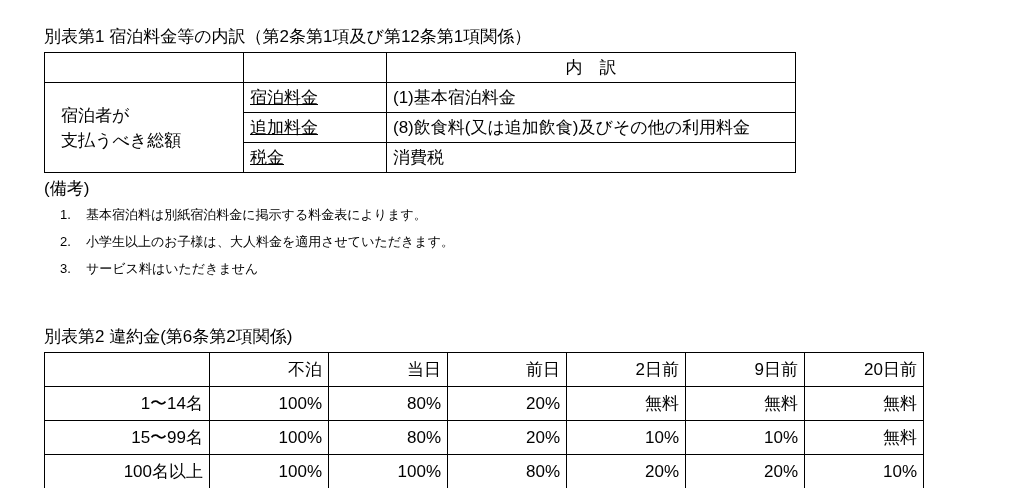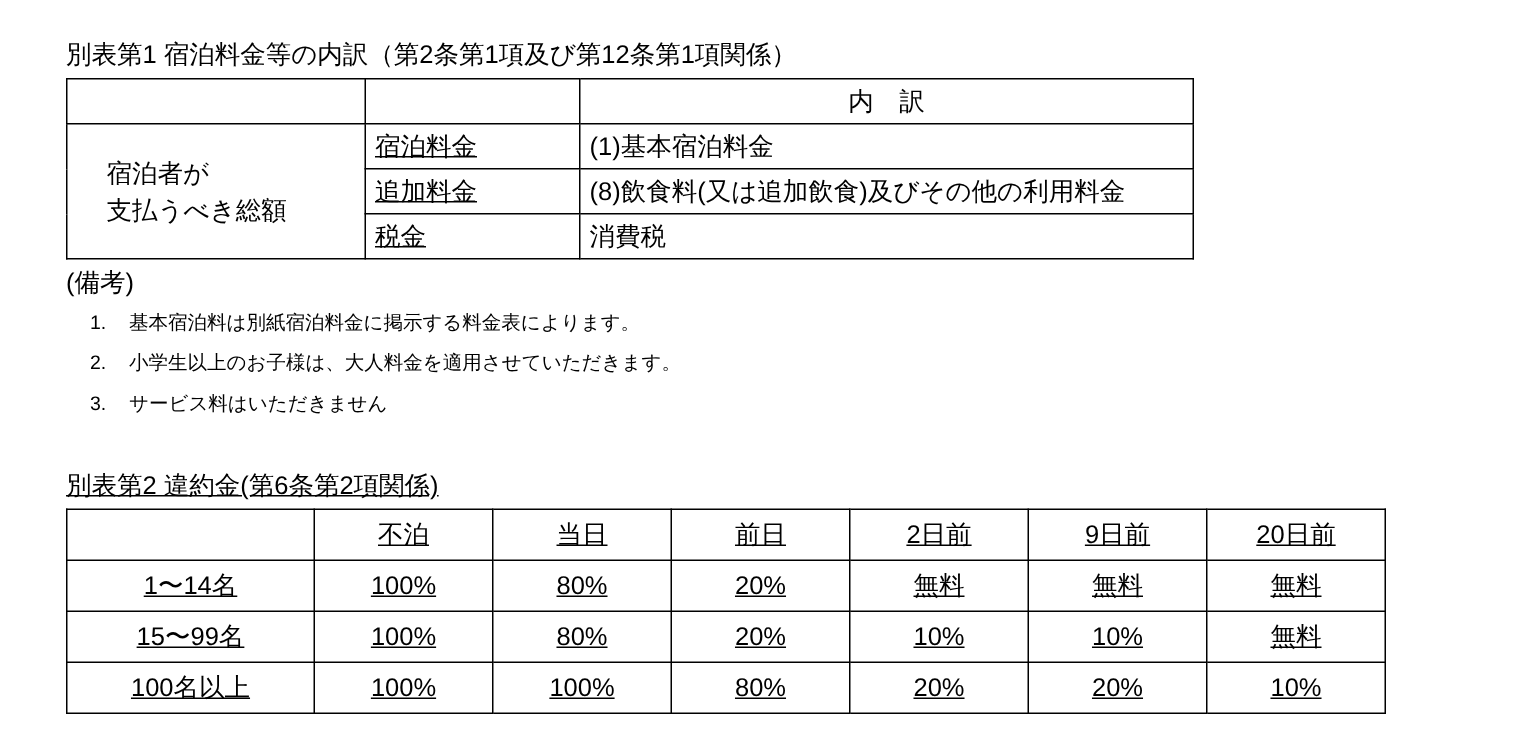--- a/index.html
+++ b/index.html
@@ -47,21 +47,21 @@
     width: 752px;
   }
   #table1 .c1 { width: 186px; }
   #table1 .c2 { width: 130px; text-decoration: underline; }
   #table1 .c3 { width: auto; }
   #table1 tr { height: 30px; }
   #table1 .blank { }
   #table1 .center { text-align: center; }
   #table1 .total-cell {
     line-height: 25px;
-    padding-left: 26px;
+    padding-left: 16px;
   }
 
   .notes {
     padding-left: 44px;
     margin-top: 4px;
   }
   .notes-title {
     font-size: 17px;
     line-height: 24px;
   }
@@ -71,28 +71,27 @@
     padding-left: 16px;
     white-space: nowrap;
   }
   .note-num {
     display: inline-block;
     width: 26px;
   }
 
   
   .section2 {
-    margin-top: 31px;
-    text-decoration: underline;
+    margin-top: 44px;
   }
   #table2 {
     width: 790px;
   }
   #table2 td {
-    text-align: center;
+    text-align: right;
     height: 29px;
   }
   #table2 .col-label { width: 152px; }
   #table2 .col-v { width: 106px; }
 </style>
 </head>
 <body>
 
 <div class="page">
 

